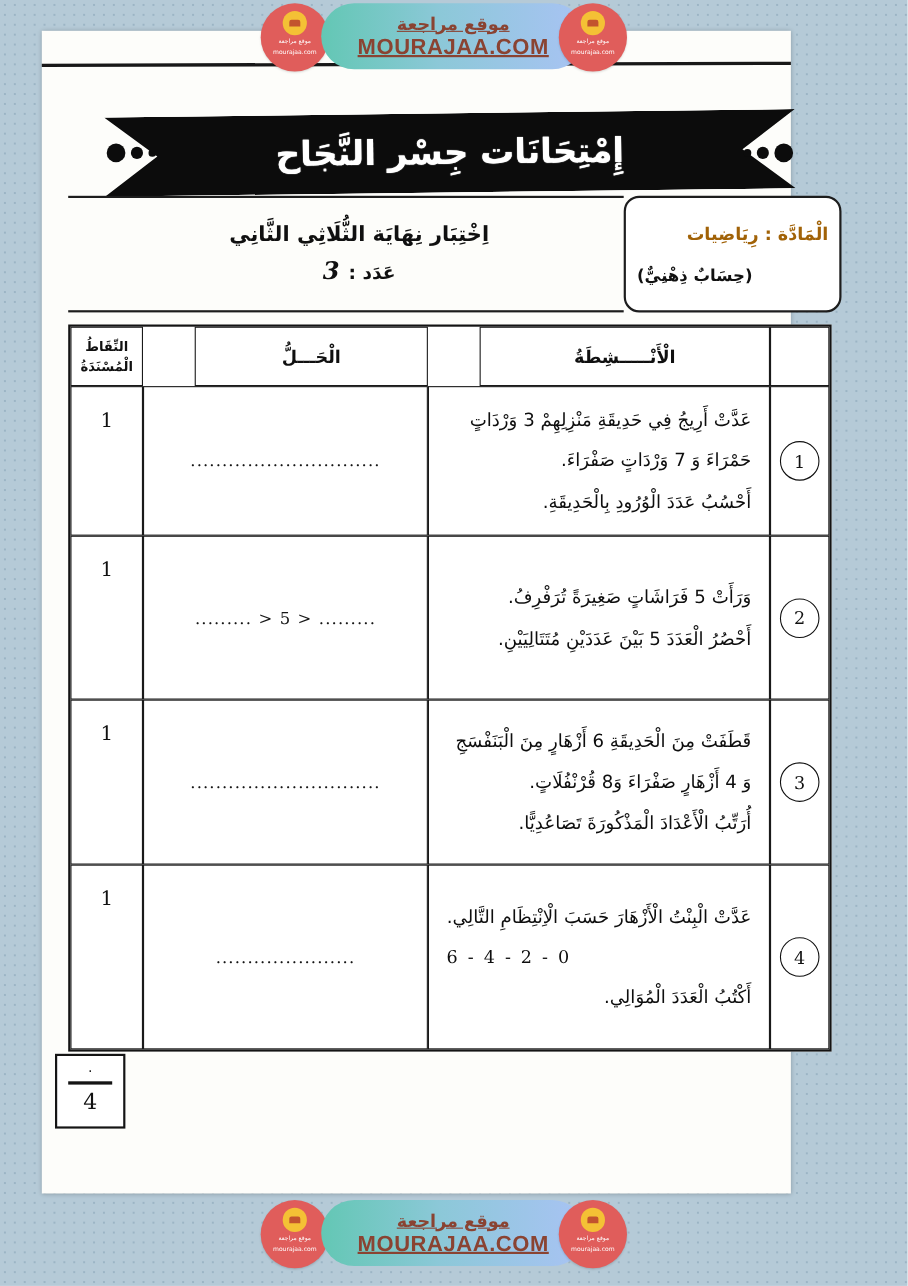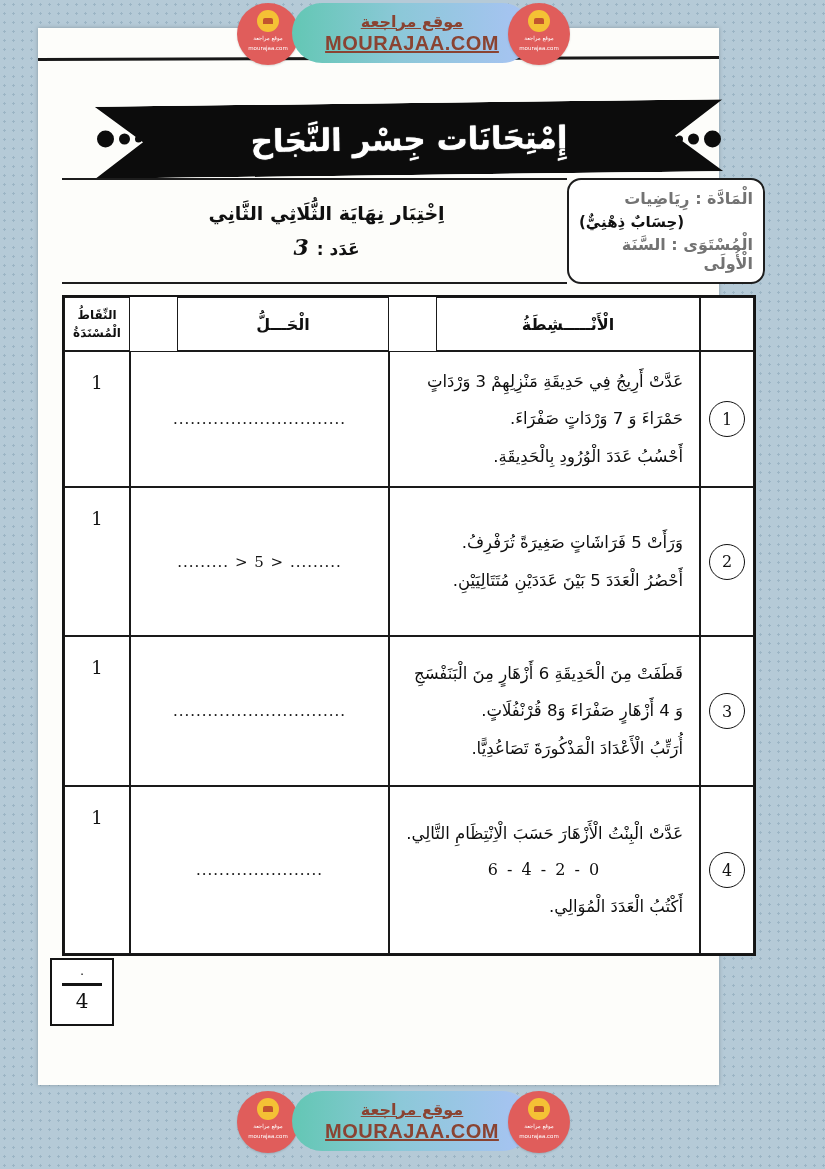--- a/index.html
+++ b/index.html
@@ -59,21 +59,21 @@
   .dot.lg{width:17px;height:17px;}
   .dot.md{width:11px;height:11px;}
   .dot.sm{width:7px;height:7px;}
   
   .info-box{position:absolute;left:24px;top:150px;width:703px;height:106px;display:flex;direction:rtl;}
   .info-subject{
     width:198px;flex:none;border:2.5px solid #1d1d1d;border-radius:14px;background:#fff;
     display:flex;flex-direction:column;justify-content:space-evenly;padding:4px 10px;box-sizing:border-box;
     text-align:right;
   }
-  .info-line{font-size:16px;font-weight:bold;color:#737373;}
+  .info-line{font-size:16px;font-weight:bold;color:#a16207;}
   .info-note{font-size:15px;font-weight:bold;color:#111;text-align:left;}
   .info-mid{
     flex:1;border-top:2.5px solid #1d1d1d;border-bottom:2.5px solid #1d1d1d;
     display:flex;flex-direction:column;align-items:center;justify-content:center;gap:10px;padding-left:24px;
   }
   .exam-title{font-size:19px;font-weight:bold;color:#101010;}
   .exam-num{font-size:17px;font-weight:bold;color:#101010;display:flex;gap:8px;align-items:baseline;}
   .fancy-num{font-family:"DejaVu Serif",serif;font-style:italic;font-size:22px;}
   .info-names{
     width:228px;flex:none;border:2.5px solid #1d1d1d;border-radius:12px;background:#fff;
@@ -95,21 +95,21 @@
   .hdr-main{font-size:16px;margin-left:47px;}
   .circle-cell{display:flex;align-items:center;justify-content:center;}
   .num-circle{
     width:34px;height:34px;border:1.7px solid #111;border-radius:50%;
     display:flex;align-items:center;justify-content:center;
     font-family:"DejaVu Serif",serif;font-size:16px;color:#111;
   }
   .activity-cell{padding:8px 16px;font-size:16.5px;color:#0e0e0e;line-height:2.25;text-align:right;
     display:flex;flex-direction:column;justify-content:center;}
   .act-line{white-space:nowrap;}
-  .act-line.seq{text-align:center;font-family:"DejaVu Serif",serif;font-size:16px;letter-spacing:2px;}
+  .act-line.seq{text-align:left;font-family:"DejaVu Serif",serif;font-size:16px;letter-spacing:2px;}
   .solution-cell{display:flex;align-items:center;justify-content:center;font-size:15px;color:#151515;letter-spacing:1px;}
   .solution-cell .sol{direction:ltr;unicode-bidi:isolate;font-family:"DejaVu Serif",serif;}
   .points-cell{display:flex;justify-content:center;padding-top:20px;
     font-family:"DejaVu Serif",serif;font-size:18px;color:#111;}
   
   .score-box{
     position:absolute;left:12px;top:930px;width:60px;height:64px;border:2.5px solid #141414;
     display:flex;flex-direction:column;align-items:center;justify-content:center;gap:1px;background:#fff;
   }
   .score-mark{font-size:13px;line-height:6px;color:#222;}
@@ -159,24 +159,20 @@
     </div>
   </div>
 
   <div class="info-box">
     <div class="info-subject">
       <div class="info-line">
         <span>الْمَادَّة :</span>
         <span>رِيَاضِيات</span>
       </div>
       <div class="info-note">(حِسَابٌ ذِهْنِيٌّ)</div>
-      <div class="info-line">
-        <span>الْمُسْتَوَى :</span>
-        <span>السَّنَة الْأُولَى</span>
-      </div>
     </div>
     <div class="info-mid">
       <div class="exam-title">اِخْتِبَار نِهَايَة الثُّلَاثِي الثَّانِي</div>
       <div class="exam-num">
         <span>عَدَد :</span>
         <span class="fancy-num">3</span>
       </div>
     </div>
   </div>
 

